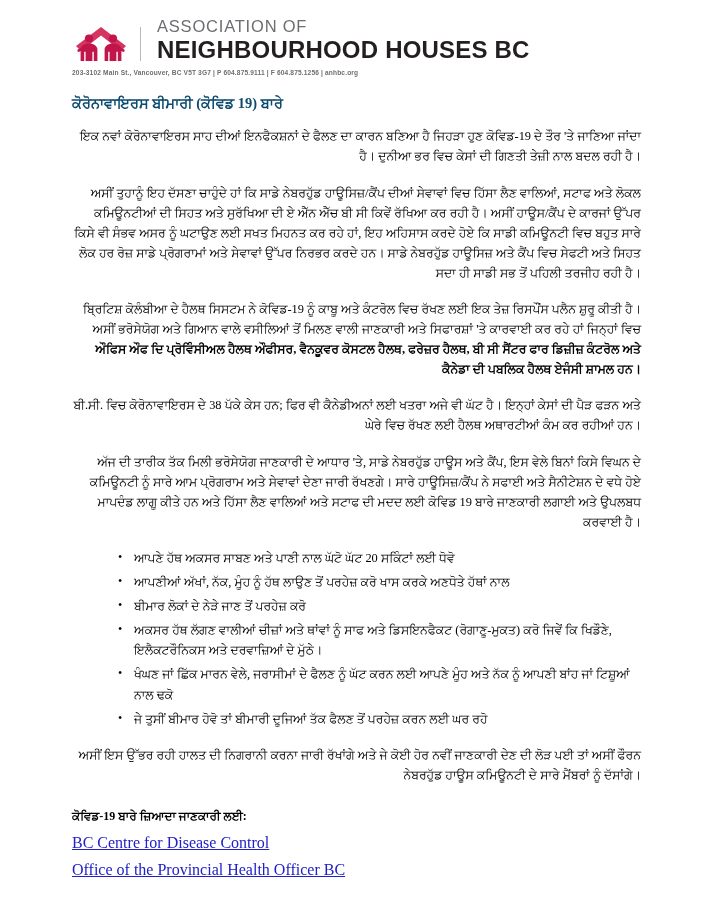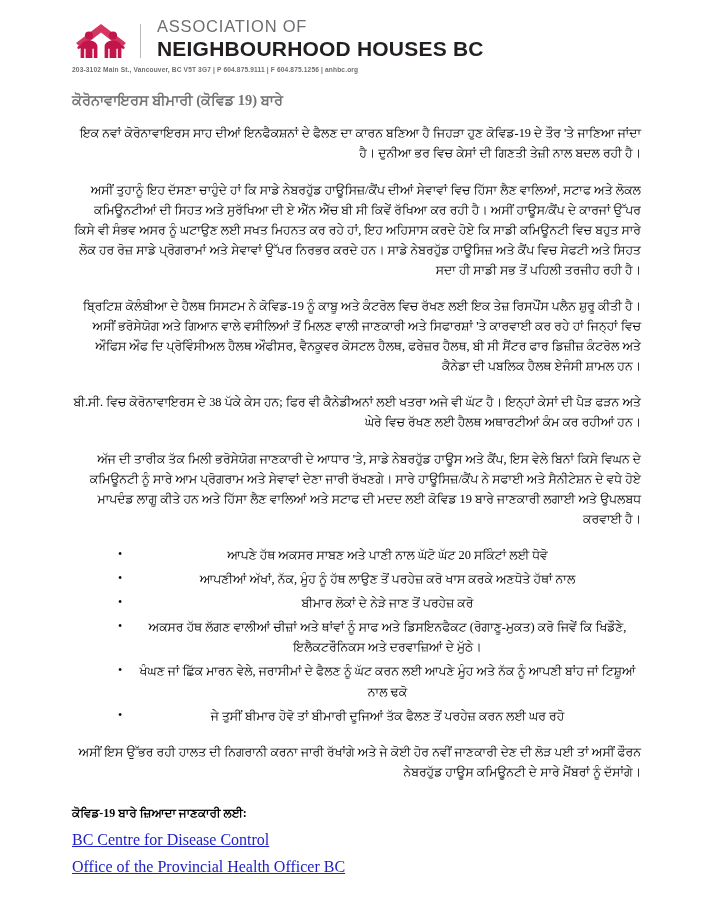--- a/index.html
+++ b/index.html
@@ -52,21 +52,21 @@
   }
   .wordmark-top {
     font-size: 16.5px;
     letter-spacing: 0.8px;
     color: #6d6e71;
     font-weight: 400;
     display: block;
     margin-bottom: 3px;
   }
   .wordmark-bottom {
-    font-size: 21px;
+    font-size: 24px;
     letter-spacing: 0.2px;
     color: #231f20;
     font-weight: 700;
     display: block;
   }
   .addressline {
     margin: 6px 0 0 0;
     font-family: "Liberation Sans", sans-serif;
     font-size: 6.6px;
     letter-spacing: 0.15px;
@@ -76,46 +76,45 @@
   }
 
   
   .content {
     padding: 10px 62px 0 72px;
   }
   .doc-title {
     font-family: "Liberation Serif", serif;
     font-size: 14.5px;
     font-weight: 700;
-    color: #737373;
+    color: #0c4a6e;
     margin: 8px 0 14px 0;
     line-height: 1.3;
   }
   p.para {
     font-size: 12.4px;
     line-height: 1.62;
     margin: 0 0 16px 0;
     text-align: right;
     color: #000;
   }
   p.para .b {
-    font-weight: 400;
+    font-weight: 700;
   }
   ul.tips {
     margin: 4px 0 16px 0;
     padding-left: 46px;
     list-style: none;
   }
   ul.tips li {
     font-size: 12.4px;
     line-height: 1.62;
     margin: 0 0 4px 0;
     position: relative;
     padding-left: 16px;
-    text-align: center;
   }
   ul.tips li::before {
     content: "\2022";
     position: absolute;
     left: 0;
     top: 0;
     font-size: 12px;
     color: #000;
   }
   .links-heading {

